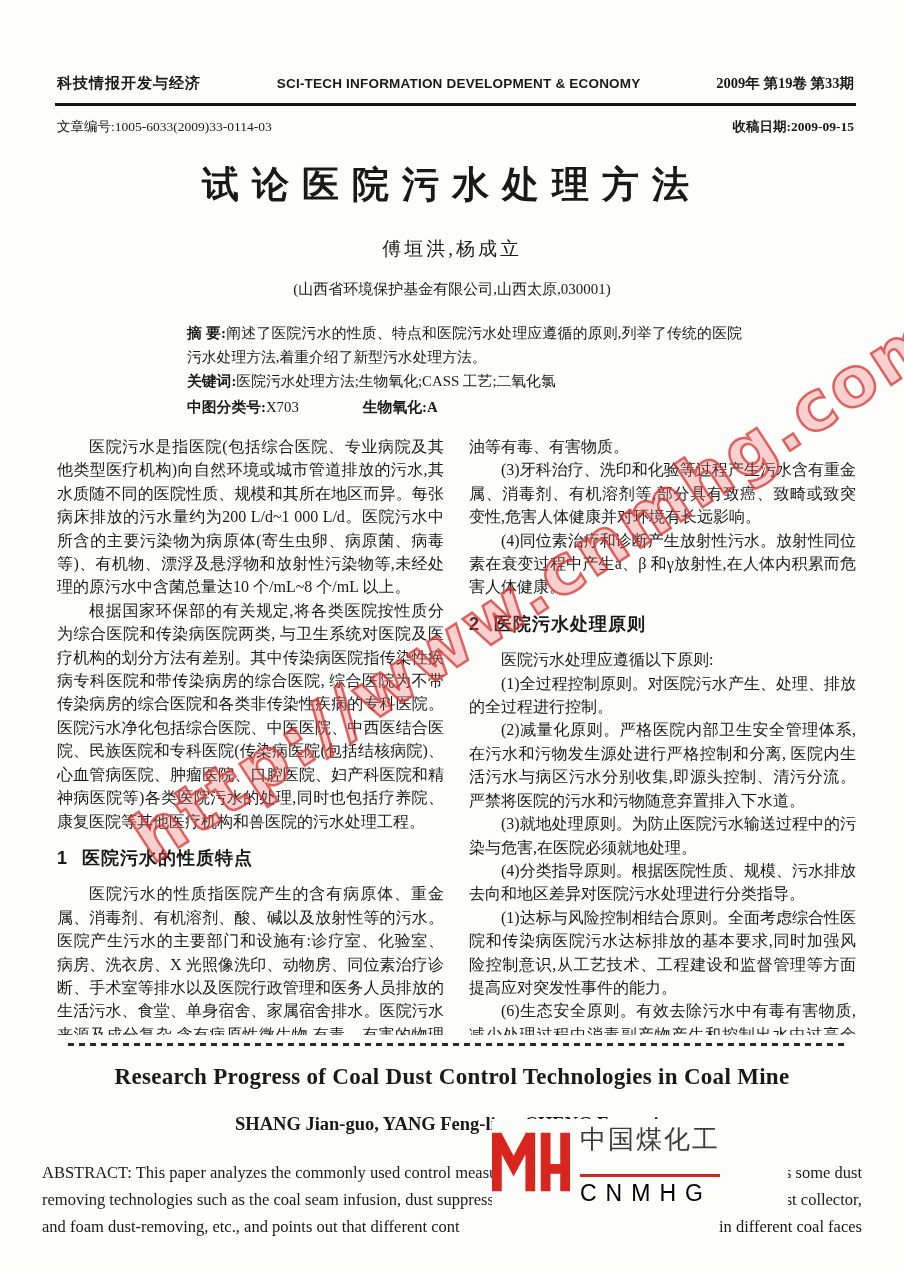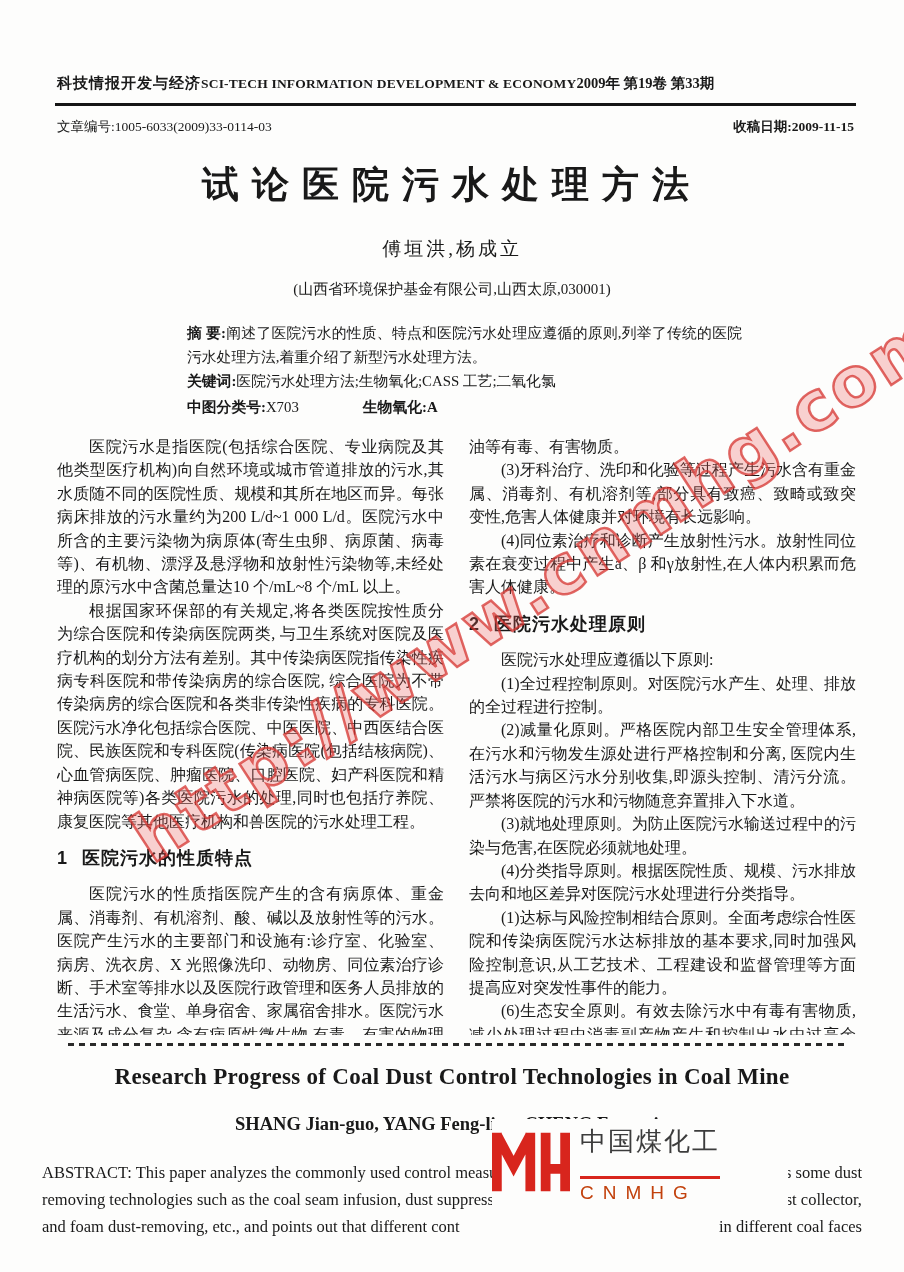--- a/index.html
+++ b/index.html
@@ -8,25 +8,25 @@
     background:#fdfdfc;
     font-family:"Liberation Serif", serif;
     color:#191919;
     position:relative;
     overflow:hidden;
   }
   .page{position:relative;width:904px;height:1272px;}
 
   
   .jheader{
-    display:flex;align-items:baseline;
+    display:flex;justify-content:space-between;align-items:baseline;
     padding:74px 50px 0 57px;
   }
   .jname-zh{font-family:"Liberation Sans",sans-serif;font-weight:700;font-size:15px;letter-spacing:1px;}
-  .jname-en{font-family:Liberation Serif, serif;font-weight:700;font-size:13.5px;letter-spacing:.2px;}
+  .jname-en{font-family:Liberation Sans, sans-serif;font-weight:700;font-size:13.5px;letter-spacing:.2px;}
   .jissue{font-weight:700;font-size:14.5px;}
   .hrule{height:3px;background:#151515;margin:10px 48px 0 55px;}
   .meta-row{
     display:flex;justify-content:space-between;align-items:flex-end;
     padding:12px 50px 0 57px;font-size:13.5px;
   }
   .meta-right{font-weight:700;}
 
   
   .title{
@@ -95,38 +95,38 @@
   .logo-box{
     position:absolute;left:492px;top:1119px;width:296px;height:90px;
     background:#fdfdfc;display:flex;align-items:center;gap:10px;z-index:5;
   }
   .logo-right{display:flex;flex-direction:column;align-items:flex-start;}
   .logo-zh{
     font-family:"Liberation Sans",sans-serif;font-size:26px;color:#3c3c3c;
     letter-spacing:2px;border-bottom:3px solid #d8251d;padding-bottom:17px;
   }
   .logo-en{
-    font-family:"Liberation Sans",sans-serif;font-size:19px;color:#c2410c;
+    font-family:"Liberation Sans",sans-serif;font-size:23px;color:#000000;
     letter-spacing:9px;margin-top:3px;
   }
 </style>
 </head>
 <body>
 
 <div class="page">
 
   <div class="jheader">
     <span class="jname-zh">科技情报开发与经济</span>
     <span class="jname-en">SCI-TECH INFORMATION DEVELOPMENT &amp; ECONOMY</span>
     <span class="jissue">2009年  第19卷  第33期</span>
   </div>
   <div class="hrule"></div>
   <div class="meta-row">
     <span class="meta-left">文章编号:1005-6033(2009)33-0114-03</span>
-    <span class="meta-right">收稿日期:2009-11-15</span>
+    <span class="meta-right">收稿日期:2009-09-15</span>
   </div>
 
   <div class="title">试论医院污水处理方法</div>
   <div class="authors">傅垣洪,杨成立</div>
   <div class="affil">(山西省环境保护基金有限公司,山西太原,030001)</div>
 
   <div class="zh-abs">
     <div><span class="lbl">摘  要:</span><span>阐述了医院污水的性质、特点和医院污水处理应遵循的原则,列举了传统的医院污水处理方法,着重介绍了新型污水处理方法。</span></div>
     <div><span class="lbl">关键词:</span><span>医院污水处理方法;生物氧化;CASS 工艺;二氧化氯</span></div>
     <div class="clc-row"><span class="lbl">中图分类号:</span><span>X703</span><span class="gap"></span><span class="lbl">生物氧化:</span><span class="lbl">A</span></div>

